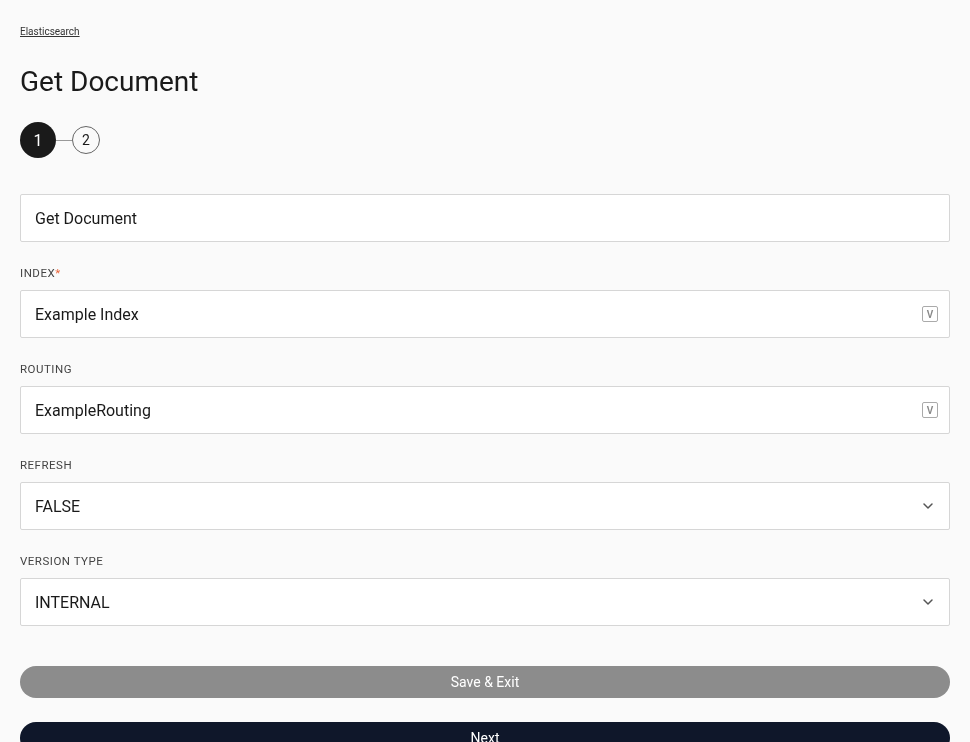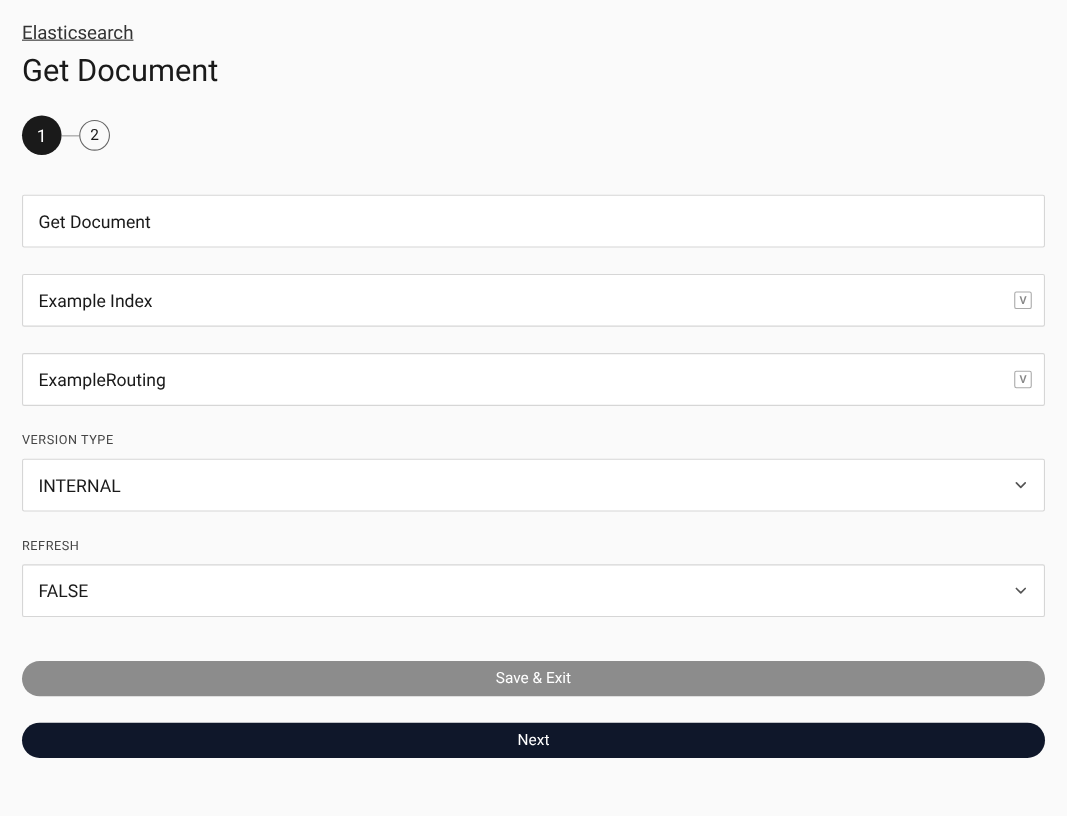--- a/index.html
+++ b/index.html
@@ -1,18 +1,18 @@
 <!DOCTYPE html>
 <html><head>
 <meta charset="utf-8">
 <style>
   * { box-sizing: border-box; margin: 0; padding: 0; }
   html, body { width: 970px; height: 742px; background: #fafafa; font-family: -apple-system, BlinkMacSystemFont, "Segoe UI", Roboto, "Helvetica Neue", Arial, sans-serif; color: #1a1a1a; }
   .page { padding: 20px; }
-  .breadcrumb { font-size: 17px; color: #333; text-decoration: underline; cursor: pointer; display: inline-block; margin-bottom: 8px; text-align: center; }
+  .breadcrumb { font-size: 10px; color: #333; text-decoration: underline; cursor: pointer; display: inline-block; margin-bottom: 28px; text-align: center; }
   .page-title { font-size: 28px; font-weight: 400; color: #1a1a1a; margin-bottom: 24px; }
   .stepper { display: flex; align-items: center; margin-bottom: 36px; }
   .step { width: 36px; height: 36px; border-radius: 50%; display: flex; align-items: center; justify-content: center; font-size: 16px; font-weight: 400; }
   .step-active { background: #1a1a1a; color: #fff; }
   .step-inactive { background: #fafafa; border: 1px solid #666; color: #1a1a1a; width: 28px; height: 28px; font-size: 14px; }
   .step-line { width: 16px; height: 1px; background: #999; }
   .field { margin-bottom: 24px; }
   .field-label { font-size: 11.5px; letter-spacing: 0.5px; color: #444; margin-bottom: 10px; display: block; }
   .required { color: #e9643a; }
   .field-control { position: relative; }
@@ -86,58 +86,62 @@
 
   
   <div class="field">
     <div class="field-control">
       <input type="text" class="text-input" value="Get Document" style="">
     </div>
   </div>
 
   
   <div class="field">
+    <label class="field-label">
+      <span>INDEX</span><span class="required">*</span>
+    </label>
     <div class="field-control">
       <input type="text" class="text-input" style="padding-right: 44px;" value="Example Index">
       <span class="var-icon">V</span>
     </div>
   </div>
 
   
   <div class="field">
+    <label class="field-label">ROUTING</label>
     <div class="field-control">
       <input type="text" class="text-input" style="padding-right: 28px;" value="ExampleRouting">
       <span class="var-icon">V</span>
+    </div>
+  </div>
+
+  
+  <div class="field">
+    <label class="field-label">REFRESH</label>
+    <div class="field-control">
+      <div class="select-input" style="display:flex;align-items:center;">FALSE</div>
+      <span class="chevron">
+        <svg width="12" height="12" viewBox="0 0 12 12">
+            <path d="M2 4 L6 8 L10 4" stroke="#555" stroke-width="1.5" fill="none" stroke-linecap="round" stroke-linejoin="round"></path>
+          </svg>
+      </span>
     </div>
   </div>
 
   
   <div class="field">
     <label class="field-label">VERSION TYPE</label>
     <div class="field-control">
       <div class="select-input" style="display:flex;align-items:center;">INTERNAL</div>
       <span class="chevron">
         <svg width="12" height="12" viewBox="0 0 12 12">
             <path d="M2 4 L6 8 L10 4" stroke="#555" stroke-width="1.5" fill="none" stroke-linecap="round" stroke-linejoin="round"></path>
           </svg>
       </span>
     </div>
   </div>
 
-  
-  <div class="field">
-    <label class="field-label">REFRESH</label>
-    <div class="field-control">
-      <div class="select-input" style="display:flex;align-items:center;">FALSE</div>
-      <span class="chevron">
-        <svg width="12" height="12" viewBox="0 0 12 12">
-            <path d="M2 4 L6 8 L10 4" stroke="#555" stroke-width="1.5" fill="none" stroke-linecap="round" stroke-linejoin="round"></path>
-          </svg>
-      </span>
-    </div>
-  </div>
-
   <div class="footer">
     <button class="btn btn-secondary">Save &amp; Exit</button>
     <button class="btn btn-primary">Next</button>
   </div>
 
 </div>
 
 </body></html>

